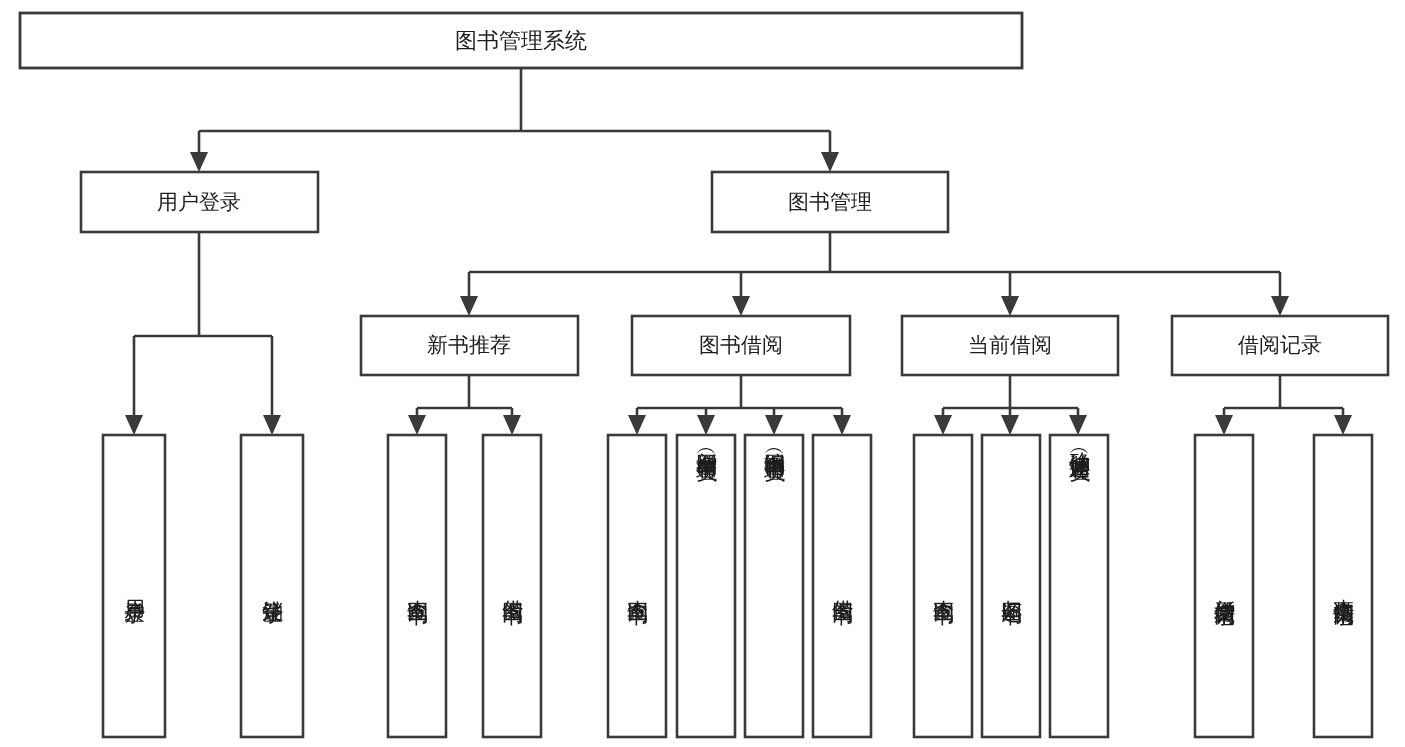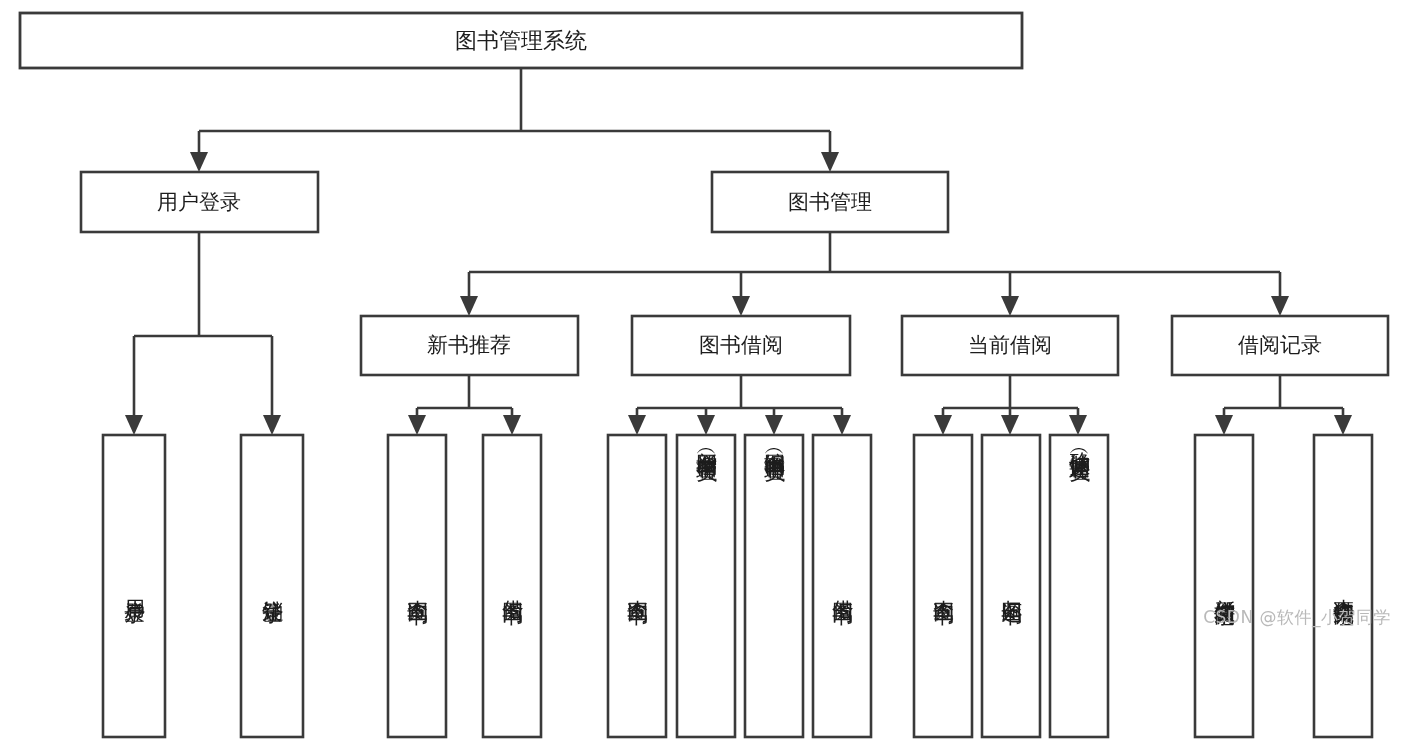--- a/index.html
+++ b/index.html
@@ -251,14 +251,13 @@
     <span class="leaf-label">确认归还（管理员）</span>
   </div>
 
   <div class="leaf-label-wrap" style="left:1195px; top:435px; width:58px; height:302px;">
     <span class="leaf-label">新增借阅记录</span>
   </div>
   <div class="leaf-label-wrap" style="left:1314px; top:435px; width:58px; height:302px;">
     <span class="leaf-label">查询借阅记录</span>
   </div>
 
-  <div class="watermark">CSDN @软件_小贺同学</div>
 </div>
 
 </body></html>

